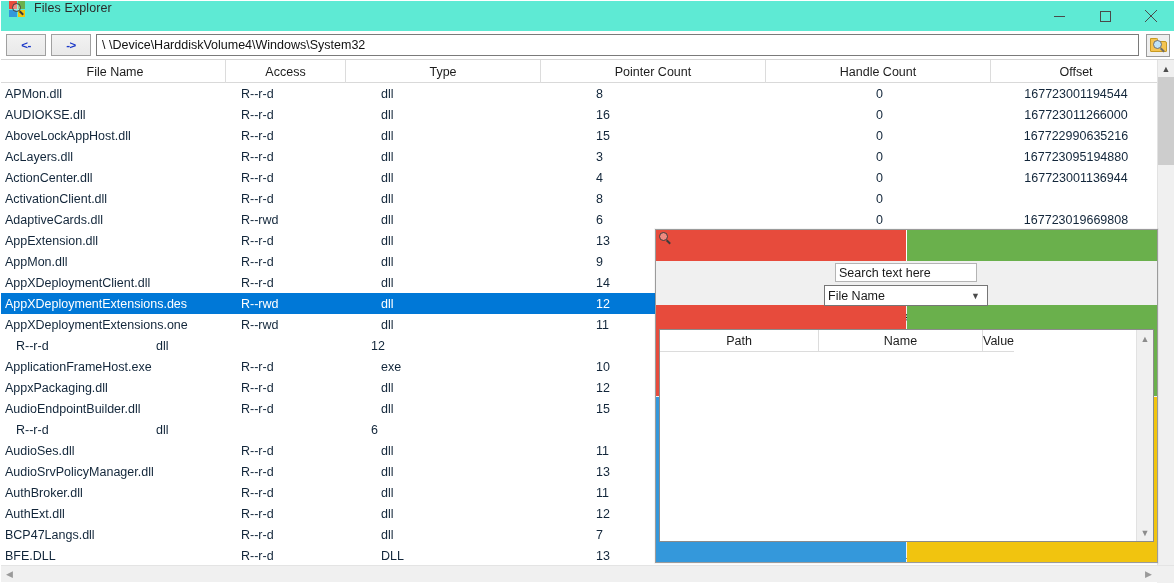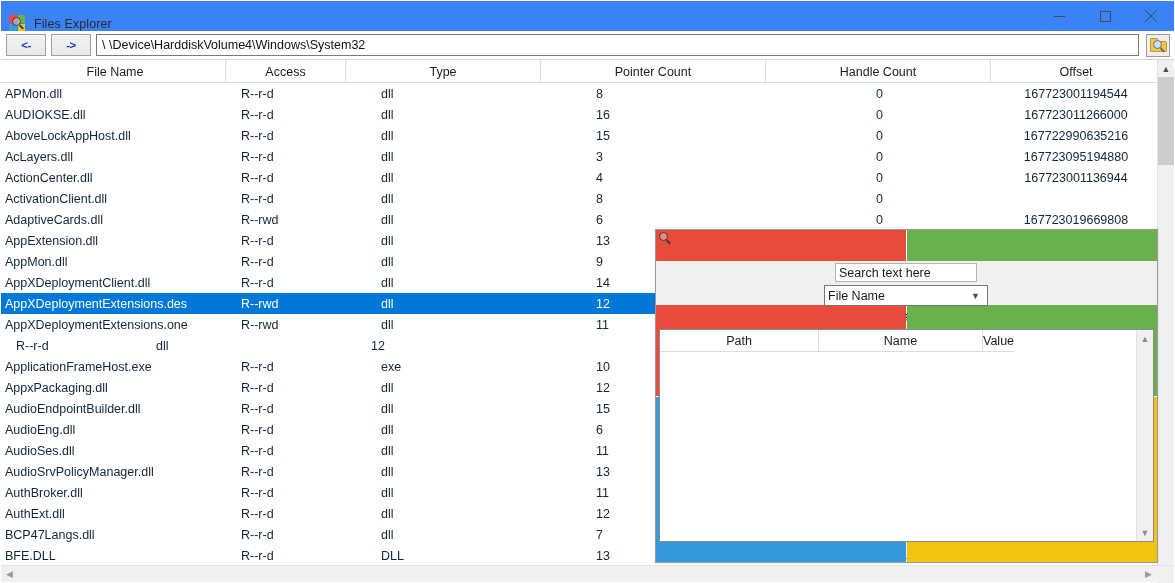--- a/index.html
+++ b/index.html
@@ -14,22 +14,22 @@
   
   #main-window {
     position: absolute; left: 0; top: 0; width: 1175px; height: 583px;
     background: #ffffff;
     border: 1px solid #ffffff;
     display: flex; flex-direction: column;
   }
 
   
   .titlebar {
-    height: 30px; background: #3b82f6;
-    display: flex; align-items: flex-end;
+    height: 30px; background: #5eead4;
+    display: flex; align-items: flex-start;
     flex: none;
   }
   .titlebar .app-icon {
     width: 16px; height: 16px; margin-left: 8px; margin-right: 9px;
     position: relative; flex: none;
   }
   .win-logo { position: absolute; inset: 0; display: grid;
     grid-template-columns: 1fr 1fr; grid-template-rows: 1fr 1fr; gap: 1px; }
   .win-logo i { display: block; }
   .win-logo i:nth-child(1) { background: #e74b3c; }
@@ -417,21 +417,20 @@
           </div>
           <div class="row">
             <div class="c c-name">AudioEndpointBuilder.dll</div>
             <div class="c c-access">R--r-d</div>
             <div class="c c-type">dll</div>
             <div class="c c-ptr">15</div>
             <div class="c c-handle"></div>
             <div class="c c-offset"></div>
           </div>
           <div class="row">
-            <div class="c c-name">AudioEng.dll</div>
             <div class="c c-access">R--r-d</div>
             <div class="c c-type">dll</div>
             <div class="c c-ptr">6</div>
             <div class="c c-handle"></div>
             <div class="c c-offset"></div>
           </div>
           <div class="row">
             <div class="c c-name">AudioSes.dll</div>
             <div class="c c-access">R--r-d</div>
             <div class="c c-type">dll</div>

